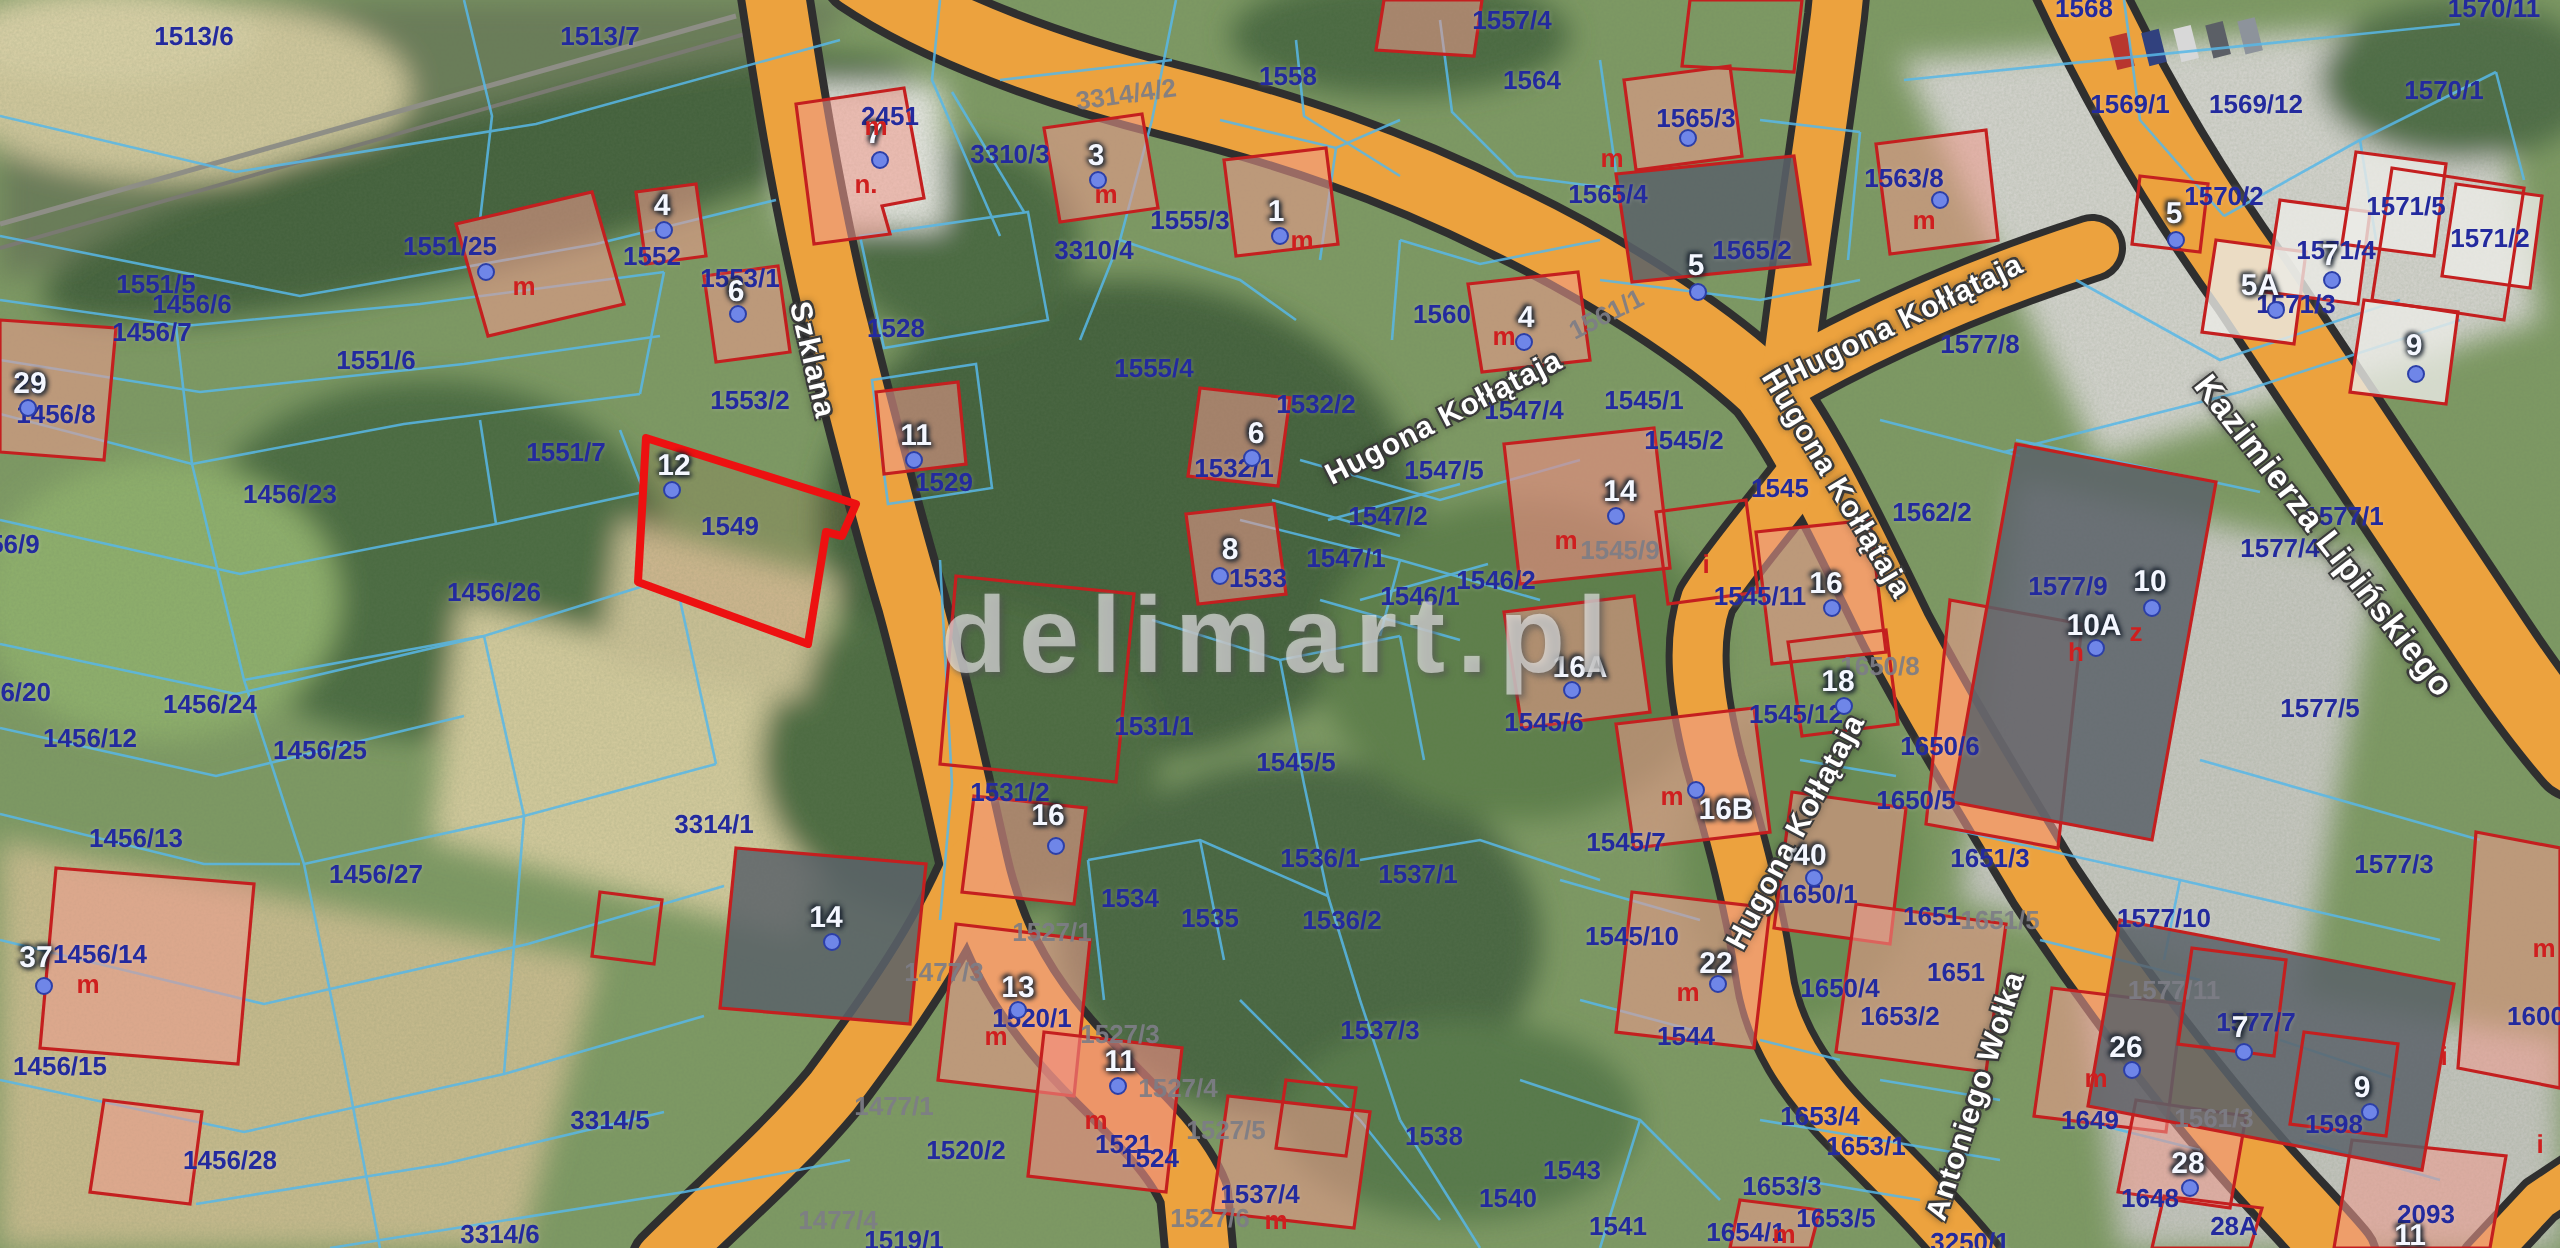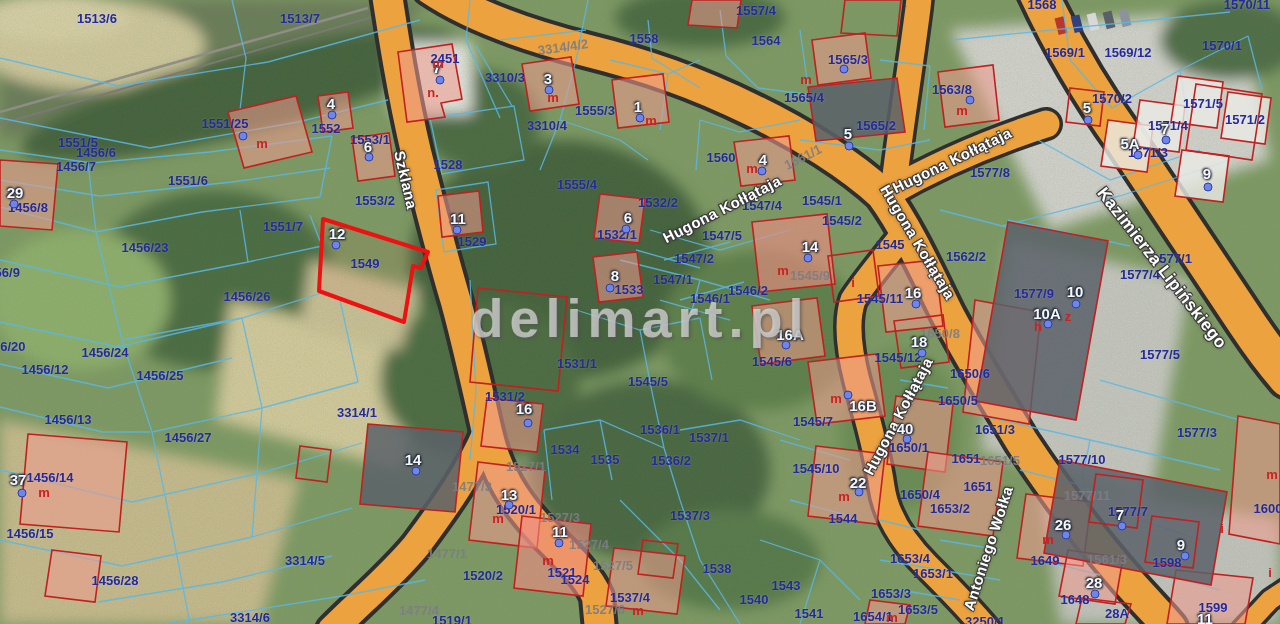--- a/index.html
+++ b/index.html
@@ -368,21 +368,21 @@
       <span class="lbl plabel" style="left: 978px; top: 486px;">1651</span>
       <span class="lbl plabel" style="left: 970px; top: 373px;">1650/6</span>
       <span class="lbl plabel" style="left: 958px; top: 400px;">1650/5</span>
       <span class="lbl plabel" style="left: 1082px; top: 459px;">1577/10</span>
       <span class="lbl plabel" style="left: 1197px; top: 432px;">1577/3</span>
       <span class="lbl plabel" style="left: 1128px; top: 511px;">1577/7</span>
       <span class="lbl plabel" style="left: 1045px; top: 560px;">1649</span>
       <span class="lbl plabel" style="left: 1167px; top: 562px;">1598</span>
       <span class="lbl plabel" style="left: 1075px; top: 599px;">1648</span>
       <span class="lbl plabel" style="left: 1117px; top: 613px;">28A</span>
-      <span class="lbl plabel" style="left: 1213px; top: 607px;">1599</span>
+      <span class="lbl plabel" style="left: 1213px; top: 607px;">2093</span>
       <span class="lbl plabel" style="left: 1268px; top: 508px;">1600</span>
       <span class="lbl plabel" style="left: 985px; top: 621px;">3250/1</span>
       <span class="lbl glabel" style="left: 563px; top: 47px; transform: translate(-50%, -50%) rotate(-8deg);">3314/4/2</span>
       <span class="lbl glabel" style="left: 803px; top: 157px; transform: translate(-50%, -50%) rotate(-27deg);">1561/1</span>
       <span class="lbl glabel" style="left: 472px; top: 486px;">1477/3</span>
       <span class="lbl glabel" style="left: 447px; top: 553px;">1477/1</span>
       <span class="lbl glabel" style="left: 419px; top: 610px;">1477/4</span>
       <span class="lbl glabel" style="left: 526px; top: 466px;">1527/1</span>
       <span class="lbl glabel" style="left: 560px; top: 517px;">1527/3</span>
       <span class="lbl glabel" style="left: 589px; top: 544px;">1527/4</span>

